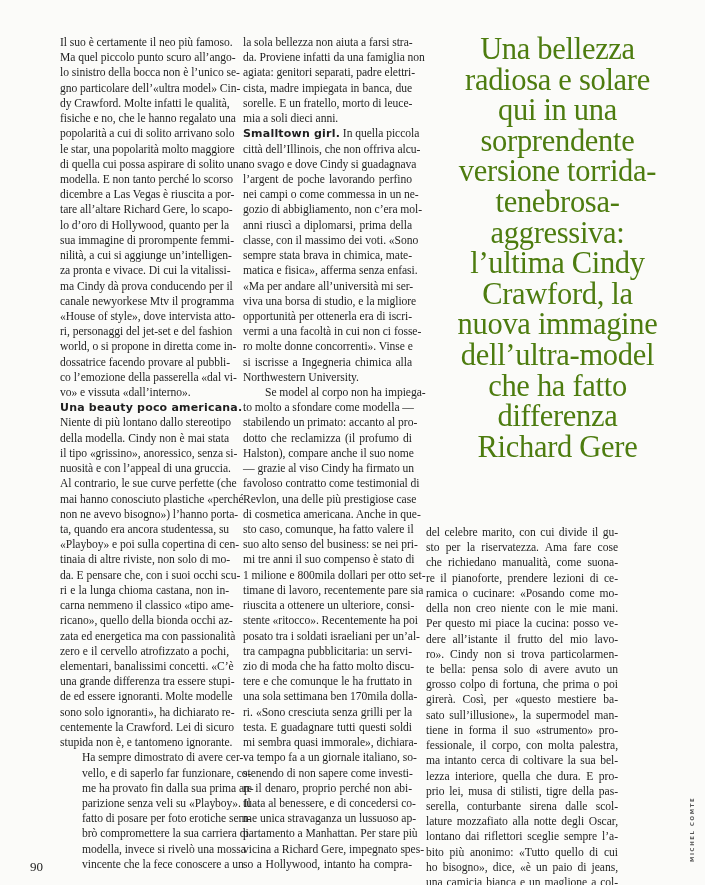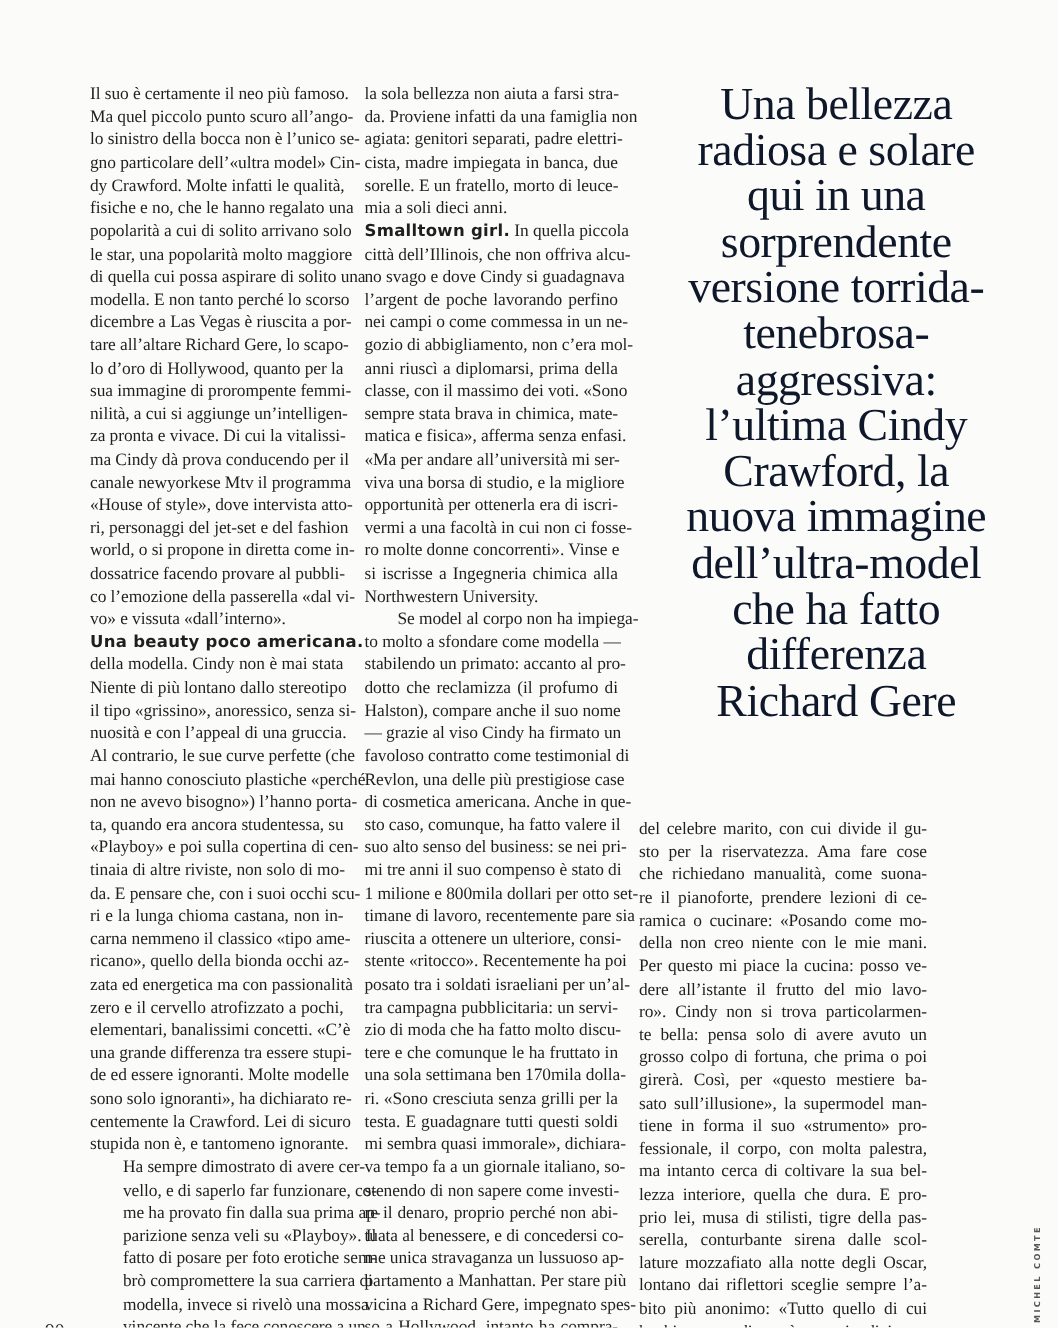--- a/index.html
+++ b/index.html
@@ -2,21 +2,21 @@
 <html><head>
 <meta charset="utf-8">
 <style>
   html, body { margin: 0; padding: 0; }
   body {
     width: 705px; height: 885px; position: relative; overflow: hidden;
     background: #fbfbf9;
     font-family: "Liberation Serif", serif;
     color: #1f1f1f;
   }
-  .page { position: absolute; inset: 0; margin-top: 20px; }
+  .page { position: absolute; inset: 0; }
   .col {
     position: absolute;
     font-size: 11.6px;
     line-height: 15.22px;
     text-align: justify;
     hyphens: manual;
     letter-spacing: -0.05px;
   }
   .col p { margin: 0; }
   .col p.indent { text-indent: 22px; }
@@ -86,22 +86,22 @@
         <span class="line">ri, personaggi del jet-set e del fashion</span>
         <span class="line">world, o si propone in diretta come in-</span>
         <span class="line">dossatrice facendo provare al pubbli-</span>
         <span class="line">co l’emozione della passerella «dal vi-</span>
         <span class="line last">vo» e vissuta «dall’interno».</span>
       </p>
     <p>
       <span class="line subhead">Una beauty poco americana.</span>
     </p>
     <p>
+        <span class="line">Niente di più lontano dallo stereotipo</span>
         <span class="line">della modella. Cindy non è mai stata</span>
-        <span class="line">Niente di più lontano dallo stereotipo</span>
         <span class="line">il tipo «grissino», anoressico, senza si-</span>
         <span class="line">nuosità e con l’appeal di una gruccia.</span>
         <span class="line">Al contrario, le sue curve perfette (che</span>
         <span class="line">mai hanno conosciuto plastiche «perché</span>
         <span class="line">non ne avevo bisogno») l’hanno porta-</span>
         <span class="line">ta, quando era ancora studentessa, su</span>
         <span class="line">«Playboy» e poi sulla copertina di cen-</span>
         <span class="line">tinaia di altre riviste, non solo di mo-</span>
         <span class="line">da. E pensare che, con i suoi occhi scu-</span>
         <span class="line">ri e la lunga chioma castana, non in-</span>
@@ -186,21 +186,21 @@
         <span class="line">re il denaro, proprio perché non abi-</span>
         <span class="line">tuata al benessere, e di concedersi co-</span>
         <span class="line">me unica stravaganza un lussuoso ap-</span>
         <span class="line">partamento a Manhattan. Per stare più</span>
         <span class="line">vicina a Richard Gere, impegnato spes-</span>
         <span class="line">so a Hollywood, intanto ha compra-</span>
       </p>
 
   </div>
 
-  <div id="headline" style="color: #0f172a;">
+  <div id="headline" style="color: #4d7c0f;">
       <span>Una bellezza</span>
       <span>radiosa e solare</span>
       <span>qui in una</span>
       <span>sorprendente</span>
       <span>versione torrida-</span>
       <span>tenebrosa-</span>
       <span>aggressiva:</span>
       <span>l’ultima Cindy</span>
       <span>Crawford, la</span>
       <span>nuova immagine</span>

